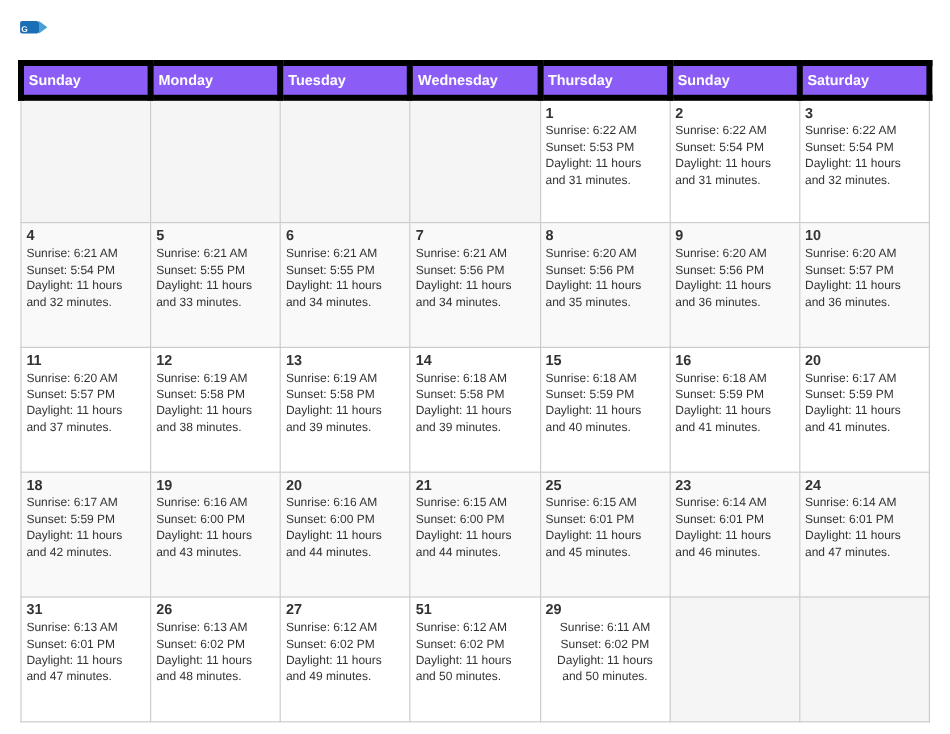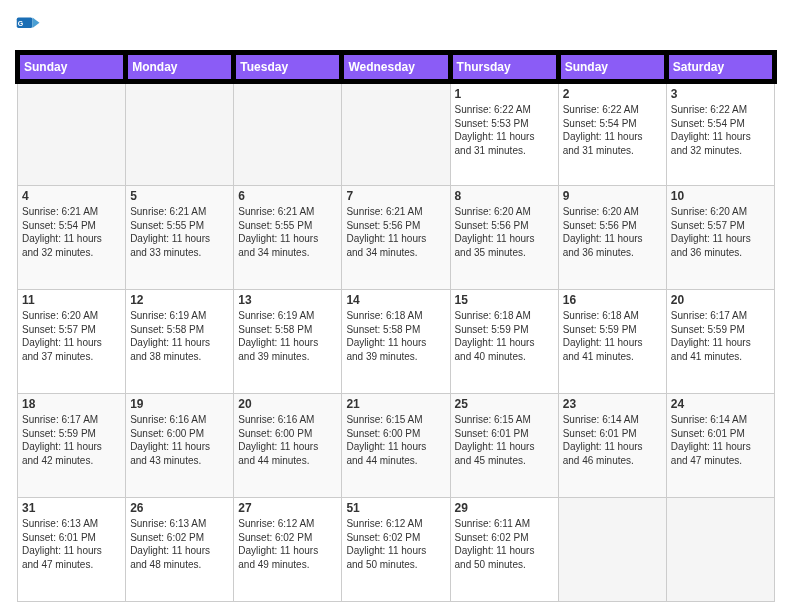--- a/index.html
+++ b/index.html
@@ -340,21 +340,21 @@
           </td>
           <td>
             <span class="day-number">51</span>
             <div class="cell-info" style="white-space: pre-line;">Sunrise: 6:12 AM
 Sunset: 6:02 PM
 Daylight: 11 hours
 and 50 minutes.</div>
           </td>
           <td>
             <span class="day-number">29</span>
-            <div class="cell-info" style="white-space: pre-line;">Sunrise: 6:11 AM
+            <div class="cell-info" style="white-space: pre-line; text-align: center;">Sunrise: 6:11 AM
 Sunset: 6:02 PM
 Daylight: 11 hours
 and 50 minutes.</div>
           </td>
           <td class="empty"></td>
           <td class="empty"></td>
         </tr>
       </tbody>
   </table>
 </div>

